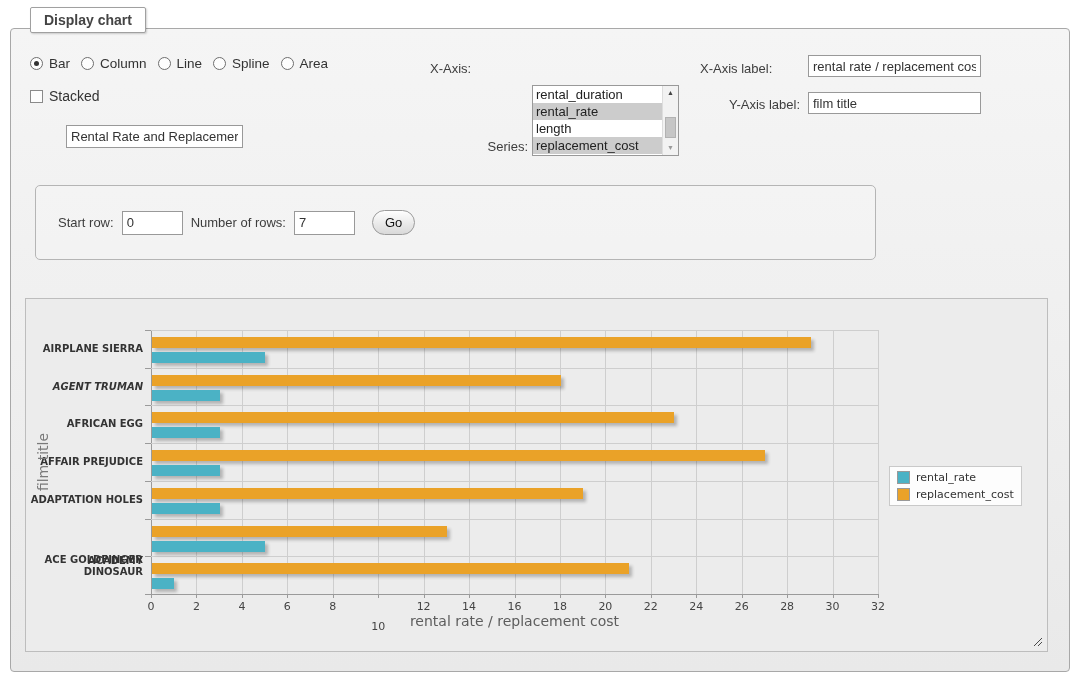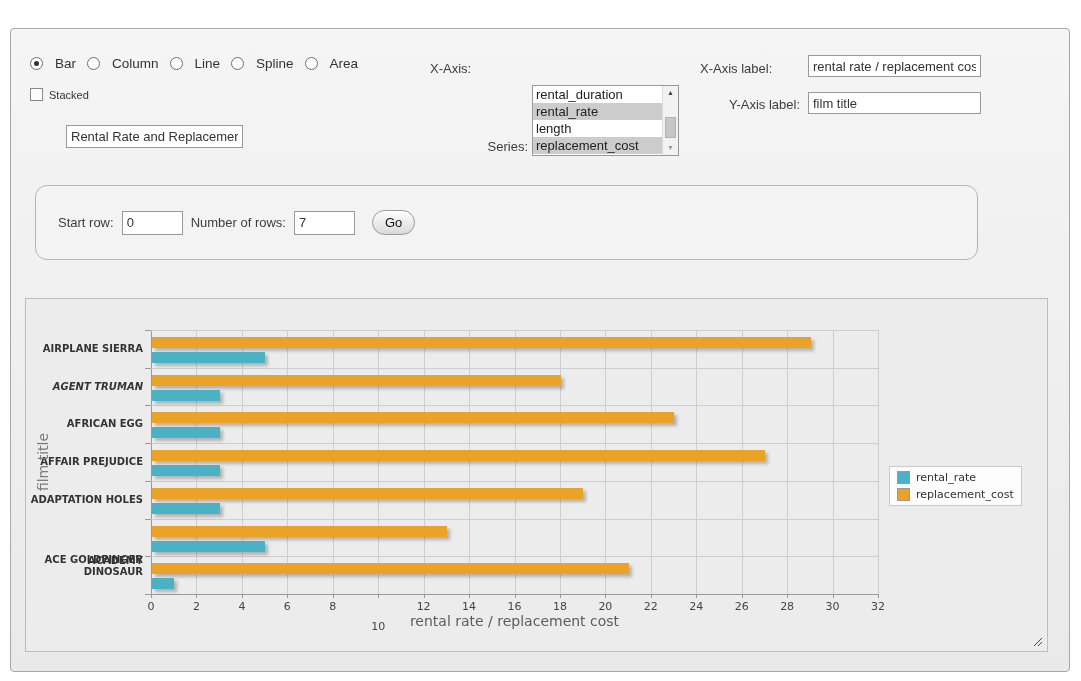--- a/index.html
+++ b/index.html
@@ -15,24 +15,24 @@
     border:1px solid #a8a8a8; border-radius:4px;
   }
   .panel-legend {
     position:absolute; left:30px; top:7px; z-index:5;
     background:#fff; border:1px solid #a0a0a0; border-radius:2px;
     padding:4px 13px; font-size:14px; font-weight:bold; color:#444;
     box-shadow:1px 1px 2px rgba(0,0,0,0.18);
   }
   
   .radio-row { position:absolute; left:30px; top:56px; display:flex; align-items:center; gap:11px; font-size:13.5px; color:#333; }
-  .radio-item { display:flex; align-items:center; gap:12px; cursor:pointer; }
+  .radio-item { display:flex; align-items:center; gap:6px; cursor:pointer; }
   .radio-circle { width:13px; height:13px; border-radius:50%; border:1px solid #6e6e6e; background:#fdfdfd; position:relative; flex:0 0 auto; }
   .radio-circle.checked::after { content:""; position:absolute; left:3px; top:3px; width:5px; height:5px; border-radius:50%; background:#333; }
-  .checkbox-row { position:absolute; left:30px; top:88px; display:flex; align-items:center; gap:6px; font-size:11px; color:#333; cursor:pointer; }
+  .checkbox-row { position:absolute; left:30px; top:88px; display:flex; align-items:center; gap:6px; font-size:14px; color:#333; cursor:pointer; }
   .checkbox-square { width:13px; height:13px; border:1px solid #8a8a8a; background:#fdfdfd; flex:0 0 auto; }
   
   .txt { position:absolute; border:1px solid #999; background:#fff; font-size:13px; color:#333; padding:2px 4px; font-family:inherit; }
   .title-input { left:30px; top:125px; width:177px; height:23px;margin-left:36px; }
   .lbl { position:absolute; font-size:13px; color:#3d3d3d; }
   .lbl-xaxis   { left:430px; top:61px;  width:98px;  text-align:left; }
   .lbl-series  { left:430px; top:139px; width:98px;  text-align:right; }
   .lbl-xlabel  { left:700px; top:61px;  width:100px; text-align:left; }
   .lbl-ylabel  { left:700px; top:97px;  width:100px; text-align:right; }
   .select-wrap { position:absolute; left:532px; top:55px; width:151px; height:24px; }
@@ -48,21 +48,21 @@
   .listbox { position:absolute; left:532px; top:85px; width:147px; height:71px; background:#fff; border:1px solid #999; }
   .lb-items { position:absolute; left:0; top:0; right:16px; bottom:0; overflow:hidden; }
   .lb-item { height:17px; line-height:17px; font-size:13px; color:#222; padding:0 3px; white-space:nowrap; cursor:default; }
   .lb-item.sel { background:#ccc; }
   .lb-scroll { position:absolute; top:0; right:0; width:16px; height:100%; background:#f2f2f2; border-left:1px solid #ddd; }
   .lb-up, .lb-down { position:absolute; left:0; right:0; height:12px; text-align:center; font-size:7px; line-height:12px; cursor:pointer; }
   .lb-up { top:1px; color:#444; }
   .lb-down { bottom:1px; color:#9a9a9a; }
   .lb-thumb { position:absolute; left:2px; right:2px; top:31px; height:21px; background:#c6c6c6; border:1px solid #b2b2b2; cursor:grab; }
   
-  .rows-panel { position:absolute; left:35px; top:185px; width:943px; height:75px; border:1px solid #b5b5b5; border-radius:12px; background:rgba(255,255,255,0.2); }
+  .rows-panel { position:absolute; left:35px; top:185px; width:841px; height:75px; border:1px solid #b5b5b5; border-radius:5px; background:rgba(255,255,255,0.2); }
   .rows-inner { position:absolute; left:22px; top:24px; display:flex; align-items:center; font-size:13px; color:#3d3d3d; }
   .rows-inner .gap-s { margin-left:8px; }
   .rows-inner input { border:1px solid #999; background:#fff; width:61px; height:24px; font-size:13px; color:#333; padding:2px 4px; font-family:inherit; }
   .go-btn {
     margin-left:17px; padding:4px 12px; font-size:13px; color:#111;
     background:linear-gradient(#fefefe,#d9d9d9); border:1px solid #9b9b9b;
     border-radius:13px; cursor:pointer; font-family:inherit;
   }
   
   .chart-box { position:absolute; left:25px; top:298px; width:1023px; height:354px; background:#ececec; border:1px solid #bdbdbd; }
@@ -87,20 +87,21 @@
     position:absolute; right:5px; bottom:5px; width:10px; height:10px; cursor:se-resize;
     background:repeating-linear-gradient(135deg, transparent 0 2px, #4a4a4a 2px 3px);
     clip-path:polygon(100% 0, 100% 100%, 0 100%);
   }
 </style>
 </head>
 <body>
 
 <div class="page">
   <div class="outer-fieldset"></div>
+  <div class="panel-legend">Display chart</div>
 
   <div class="radio-row" id="chart-types">
       <div class="radio-item">
         <div class="radio-circle checked"></div>
         <div style="display: inline;">Bar</div>
       </div>
       <div class="radio-item">
         <div class="radio-circle"></div>
         <div style="display: inline;">Column</div>
       </div>

